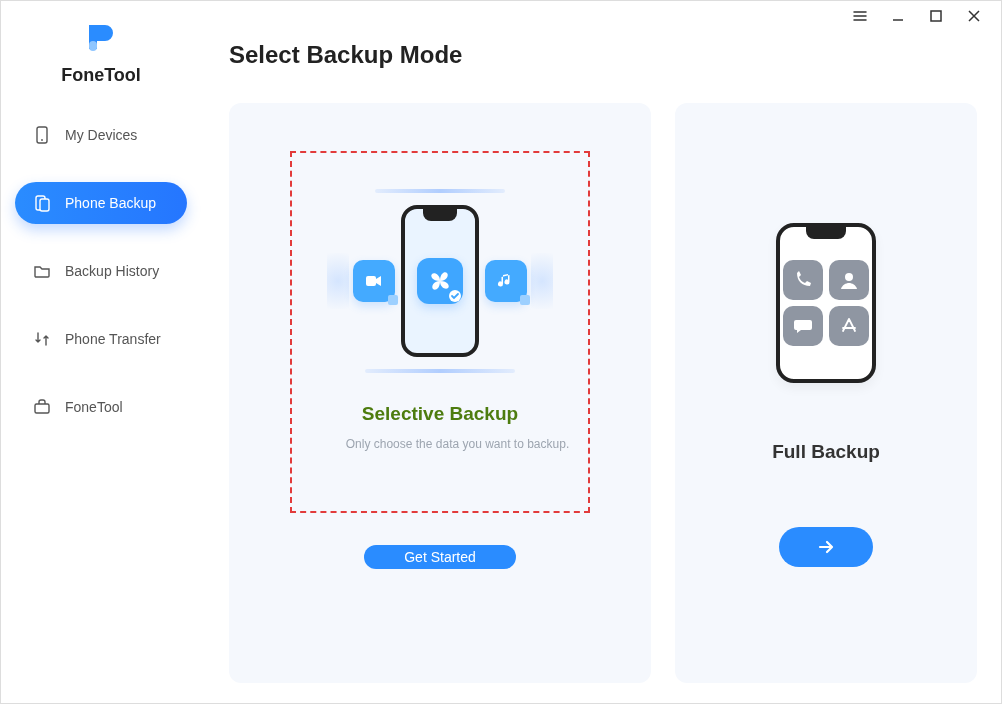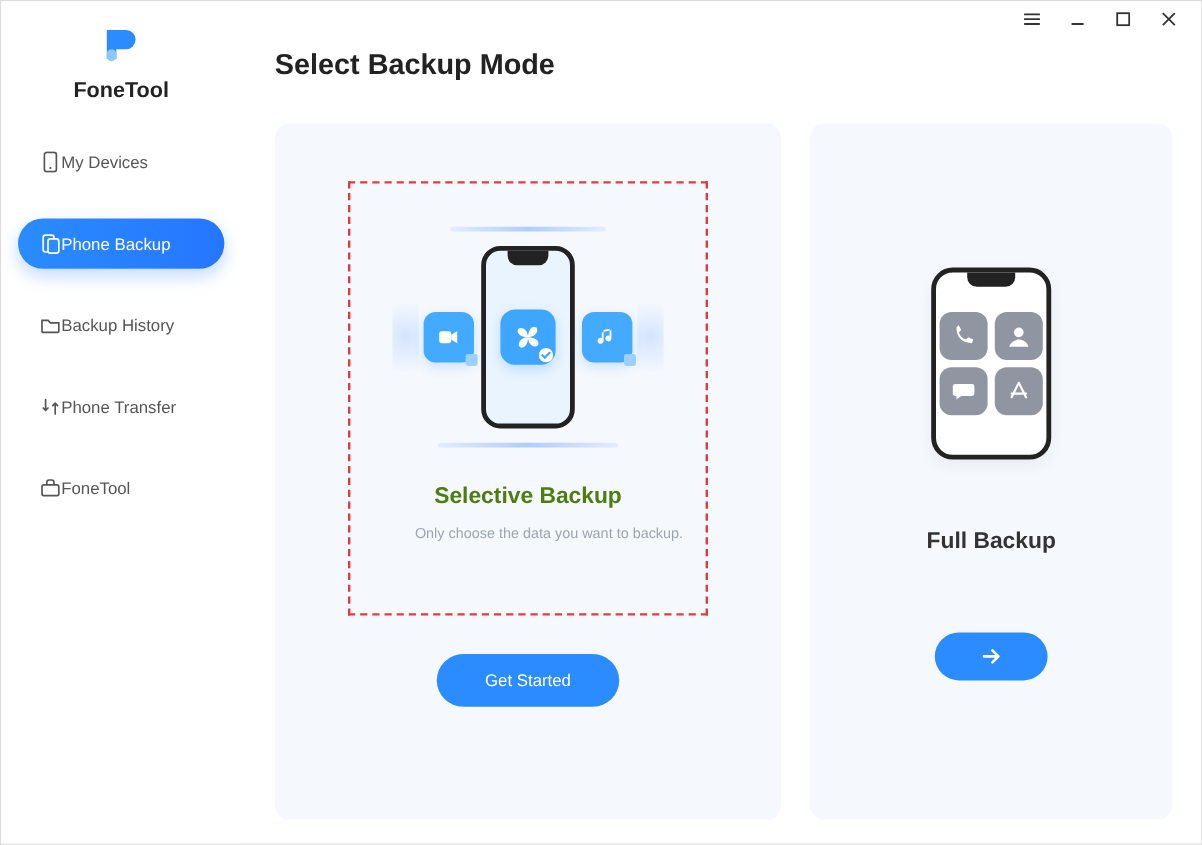--- a/index.html
+++ b/index.html
@@ -58,20 +58,21 @@
   font-size: 18px;
   font-weight: 600;
   color: #222;
 }
 .nav {
   padding: 0 14px;
 }
 .nav-item {
   display: flex;
   align-items: center;
+  gap: 14px;
   padding: 12px 18px;
   border-radius: 22px;
   cursor: pointer;
   margin-bottom: 26px;
   font-size: 14px;
   color: #555;
 }
 .nav-item.active {
   background: linear-gradient(90deg, #2a8cff, #2576ff);
   color: #fff;
@@ -179,21 +180,21 @@
   color: #9da5b0;
   margin-top: 12px;
   margin-left: 35px;
 }
 .btn {
   margin-top: 32px;
   background: #2a8cff;
   color: #fff;
   border: none;
   border-radius: 22px;
-  padding: 14px 40px;
+  padding: 4px 40px;
   font-size: 14px;
   cursor: pointer;
 }
 .btn-arrow {
   margin-top: 32px;
   width: 94px; height: 40px;
   border-radius: 22px;
   background: #2a8cff;
   display: flex; align-items: center; justify-content: center;
   cursor: pointer;

